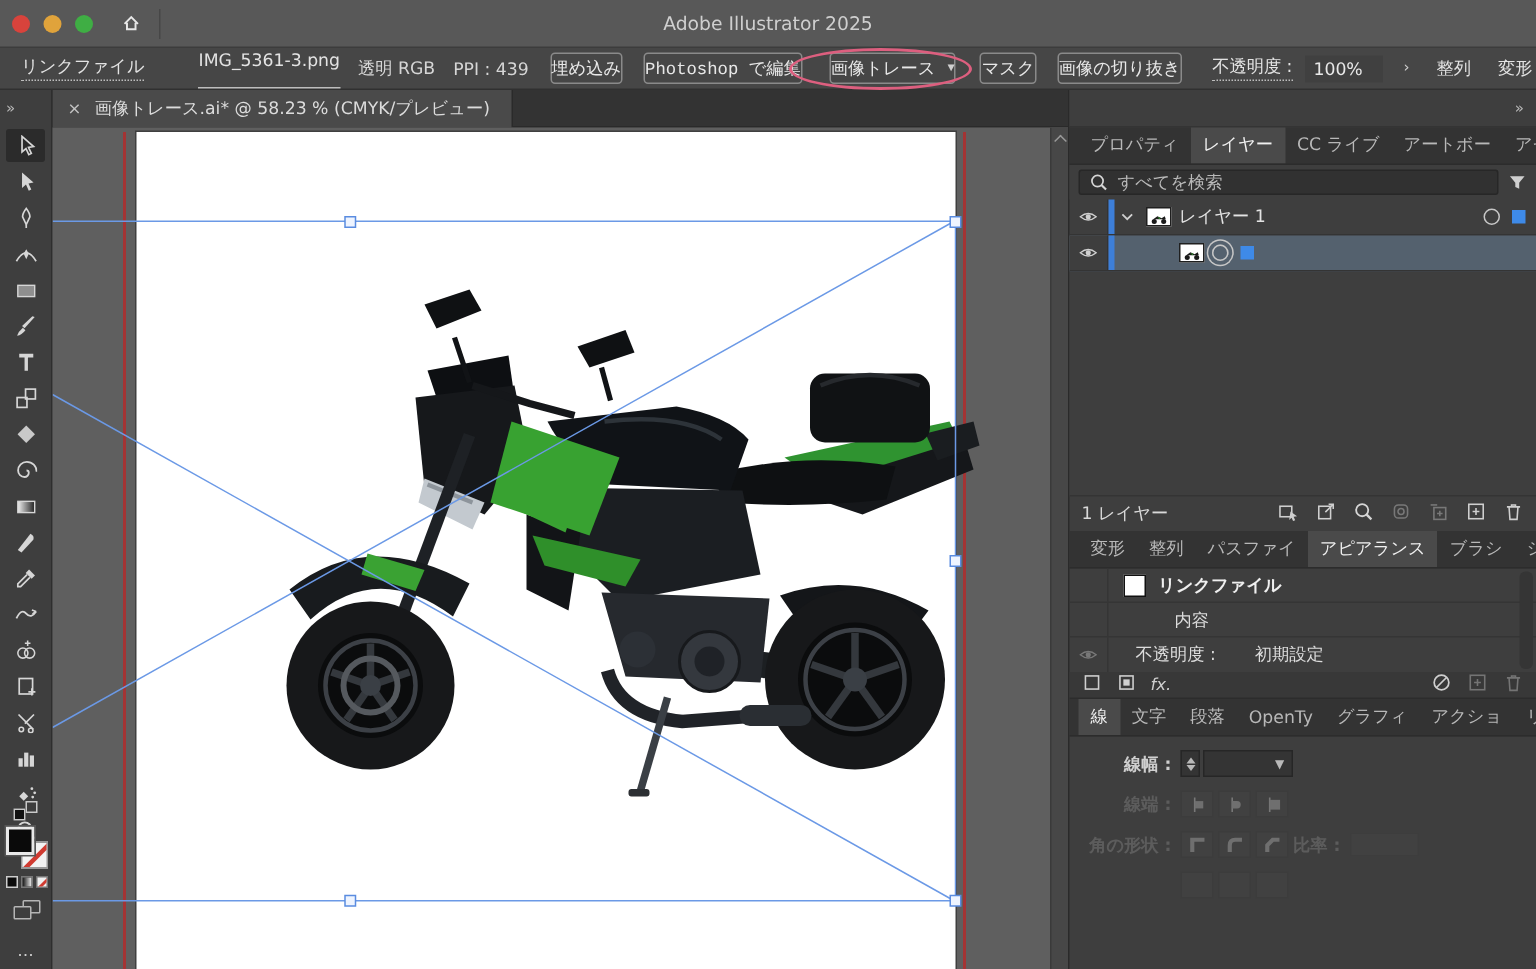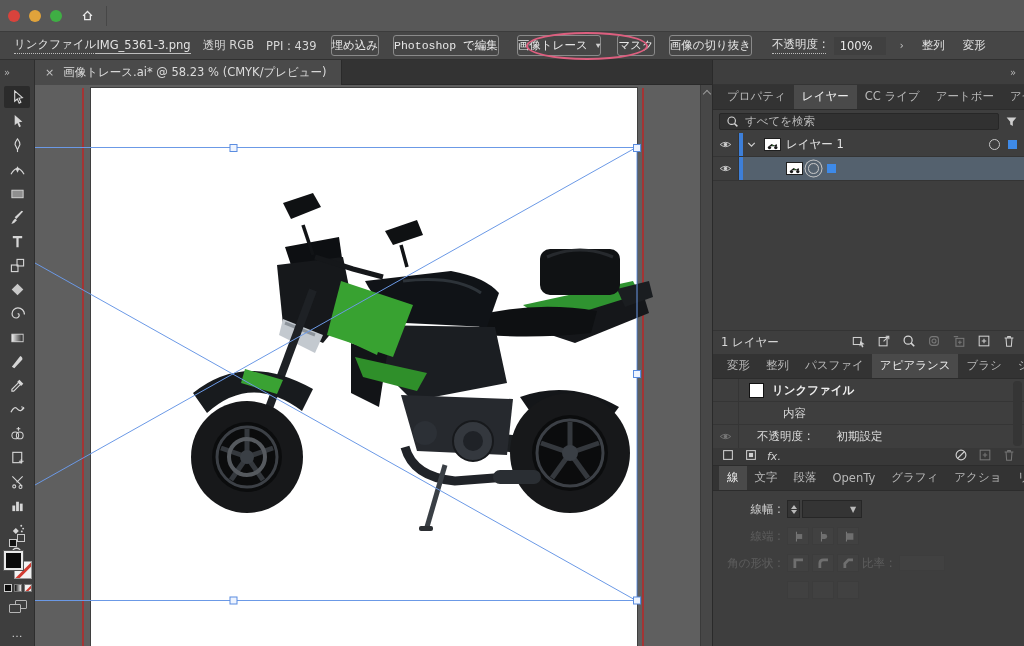--- a/index.html
+++ b/index.html
@@ -13,21 +13,21 @@
   .tl-dot { width:12px; height:12px; border-radius:50%; margin-left:9px; }
   .tl-red{ background:#d8433c; margin-left:8px;} .tl-yel{background:#e0a33b;} .tl-grn{background:#3fae44;}
   .home-btn { width:22px; height:22px; margin-left:14px; display:flex; align-items:center; justify-content:center; }
   .tb-sep { width:1px; height:20px; background:#474747; margin-left:8px; }
   .app-title { position:absolute; left:0; right:0; text-align:center; color:#cfcfcf; font-size:12.5px; }
 
   
   .ctrlbar { position:absolute; left:0; top:32px; width:1024px; height:28px; background:#464646;
     border-bottom:1px solid #303030; display:flex; align-items:center; font-size:11.5px; color:#e3e3e3; }
   .cb-link { margin-left:14px; border-bottom:1px dotted #bdbdbd; padding-bottom:1px; }
-  .cb-file { border-bottom:1px solid #bdbdbd; padding-bottom:1px; }
+  .cb-file { margin-left:36px; border-bottom:1px solid #bdbdbd; padding-bottom:11px; }
   .cb-txt { margin-left:12px; color:#d6d6d6; }
   .cb-btn { margin-left:14px; padding:2px 0; border:1px solid #8a8a8a; border-radius:3px; background:transparent;
     color:#e8e8e8; font-size:11.5px; font-family:Liberation Mono, monospace; white-space:nowrap; }
   .cb-combo { display:flex; align-items:center; gap:8px; }
   .cb-combo .chev { font-size:8px; color:#cfcfcf; }
   .cb-opacity { margin-left:20px; display:flex; align-items:center; }
   .cb-opacity .lbl { border-bottom:1px dotted #bdbdbd; padding-bottom:1px; }
   .cb-opacity .val { margin-left:8px; min-width:52px; padding:2px 6px; background:#404040; color:#e8e8e8; }
   .cb-gt { margin-left:14px; color:#c9c9c9; font-size:10px; }
   .cb-word { margin-left:18px; }
@@ -115,21 +115,21 @@
   .appname { font-weight:bold; color:#efefef; }
   .ind1 { margin-left:44px; color:#dcdcdc; }
   .appval { margin-left:26px; color:#dcdcdc; }
   .appscroll { position:absolute; right:2px; top:2px; bottom:2px; width:9px; background:#353535; border-radius:4px; }
   .appwrap { position:relative; }
   .iconbar { height:18px; background:#383838; display:flex; align-items:center; gap:9px; padding:0 8px; border-bottom:1px solid #2c2c2c; }
   .iconbar .right { margin-left:auto; display:flex; gap:10px; align-items:center; }
   .fx { font-style:italic; color:#cfcfcf; font-size:11px; }
 
   .strokebody { flex:1; padding:6px 0 0 0; overflow:hidden; }
-  .srow { display:flex; align-items:center; height:24px; margin-bottom:3px; }
+  .srow { display:flex; align-items:center; height:24px; margin-bottom:3px;font-weight:bold; }
   .slabel { width:68px; text-align:right; margin-right:6px; color:#cfcfcf; white-space:nowrap; }
   .slabel.dis { color:#8b8b8b; }
   .stepper { width:13px; height:18px; background:#343434; border:1px solid #262626; display:flex; flex-direction:column; align-items:center; justify-content:center; gap:1px; }
   .stepper b { width:0; height:0; border-left:3.5px solid transparent; border-right:3.5px solid transparent; display:block; }
   .stepper .u { border-bottom:4px solid #b9b9b9; } .stepper .d { border-top:4px solid #b9b9b9; }
   .sselect { width:60px; height:18px; background:#343434; border:1px solid #262626; margin-left:2px; display:flex; align-items:center; justify-content:flex-end; }
   .sselect .chev { width:16px; text-align:center; color:#b9b9b9; font-size:8px; }
   .btn3 { width:22px; height:18px; background:#474747; border:1px solid #3a3a3a; display:flex; align-items:center; justify-content:center; margin-right:3px; }
   .btn3 svg { width:13px; height:13px; }
   .ratio { color:#8b8b8b; }
@@ -306,20 +306,21 @@
   <div class="titlebar">
     <span class="tl-dot tl-red"></span>
     <span class="tl-dot tl-yel"></span>
     <span class="tl-dot tl-grn"></span>
     <span class="home-btn">
         <svg class="picon">
           <use href="#i-home"></use>
         </svg>
       </span>
     <span class="tb-sep"></span>
+    <div class="app-title">Adobe Illustrator 2025</div>
   </div>
 
   <div class="ctrlbar">
     <span class="cb-link">リンクファイル</span>
     <span class="cb-file">IMG_5361-3.png</span>
     <span class="cb-txt">透明 RGB</span>
     <span class="cb-txt">PPI : 439</span>
     <button class="cb-btn">埋め込み</button>
     <button class="cb-btn">Photoshop で編集</button>
     <button class="cb-btn cb-combo" style="margin-left:18px;">

